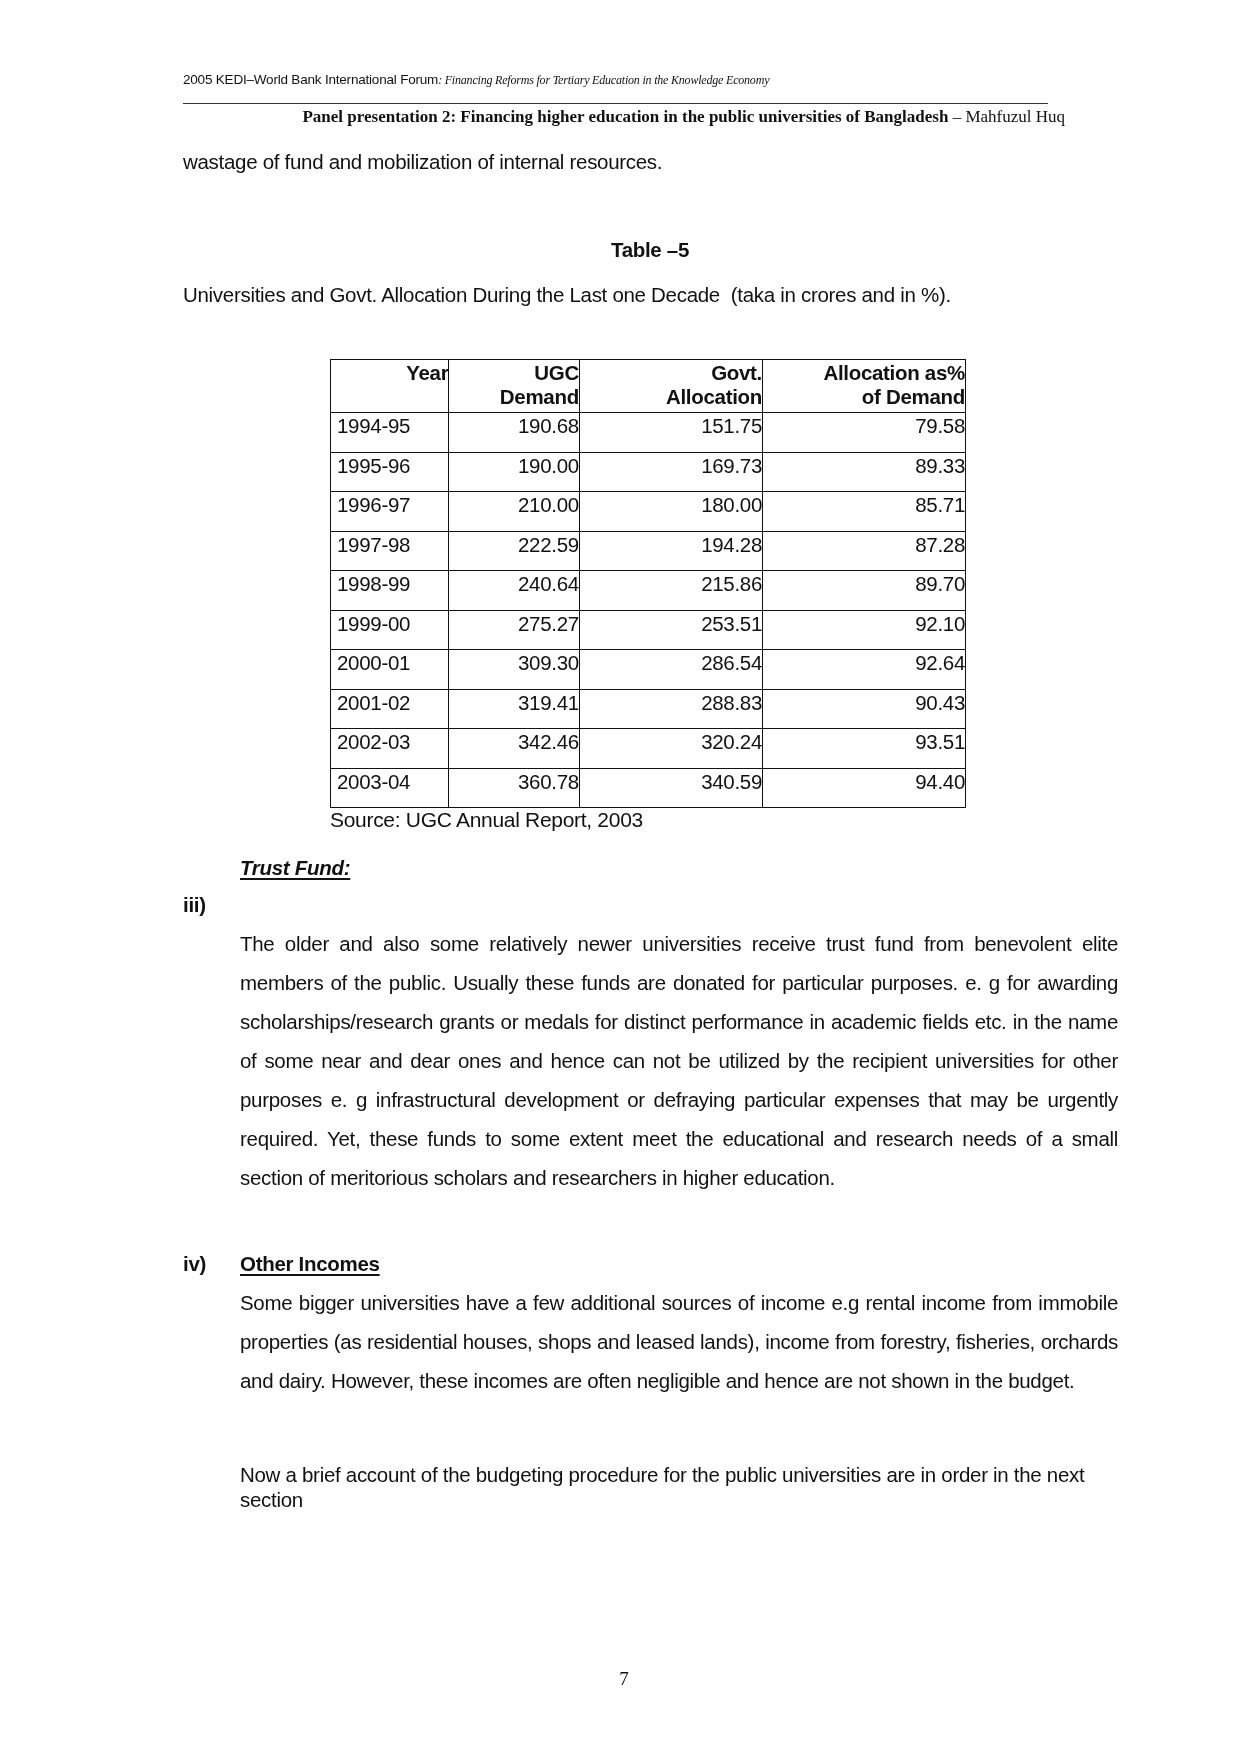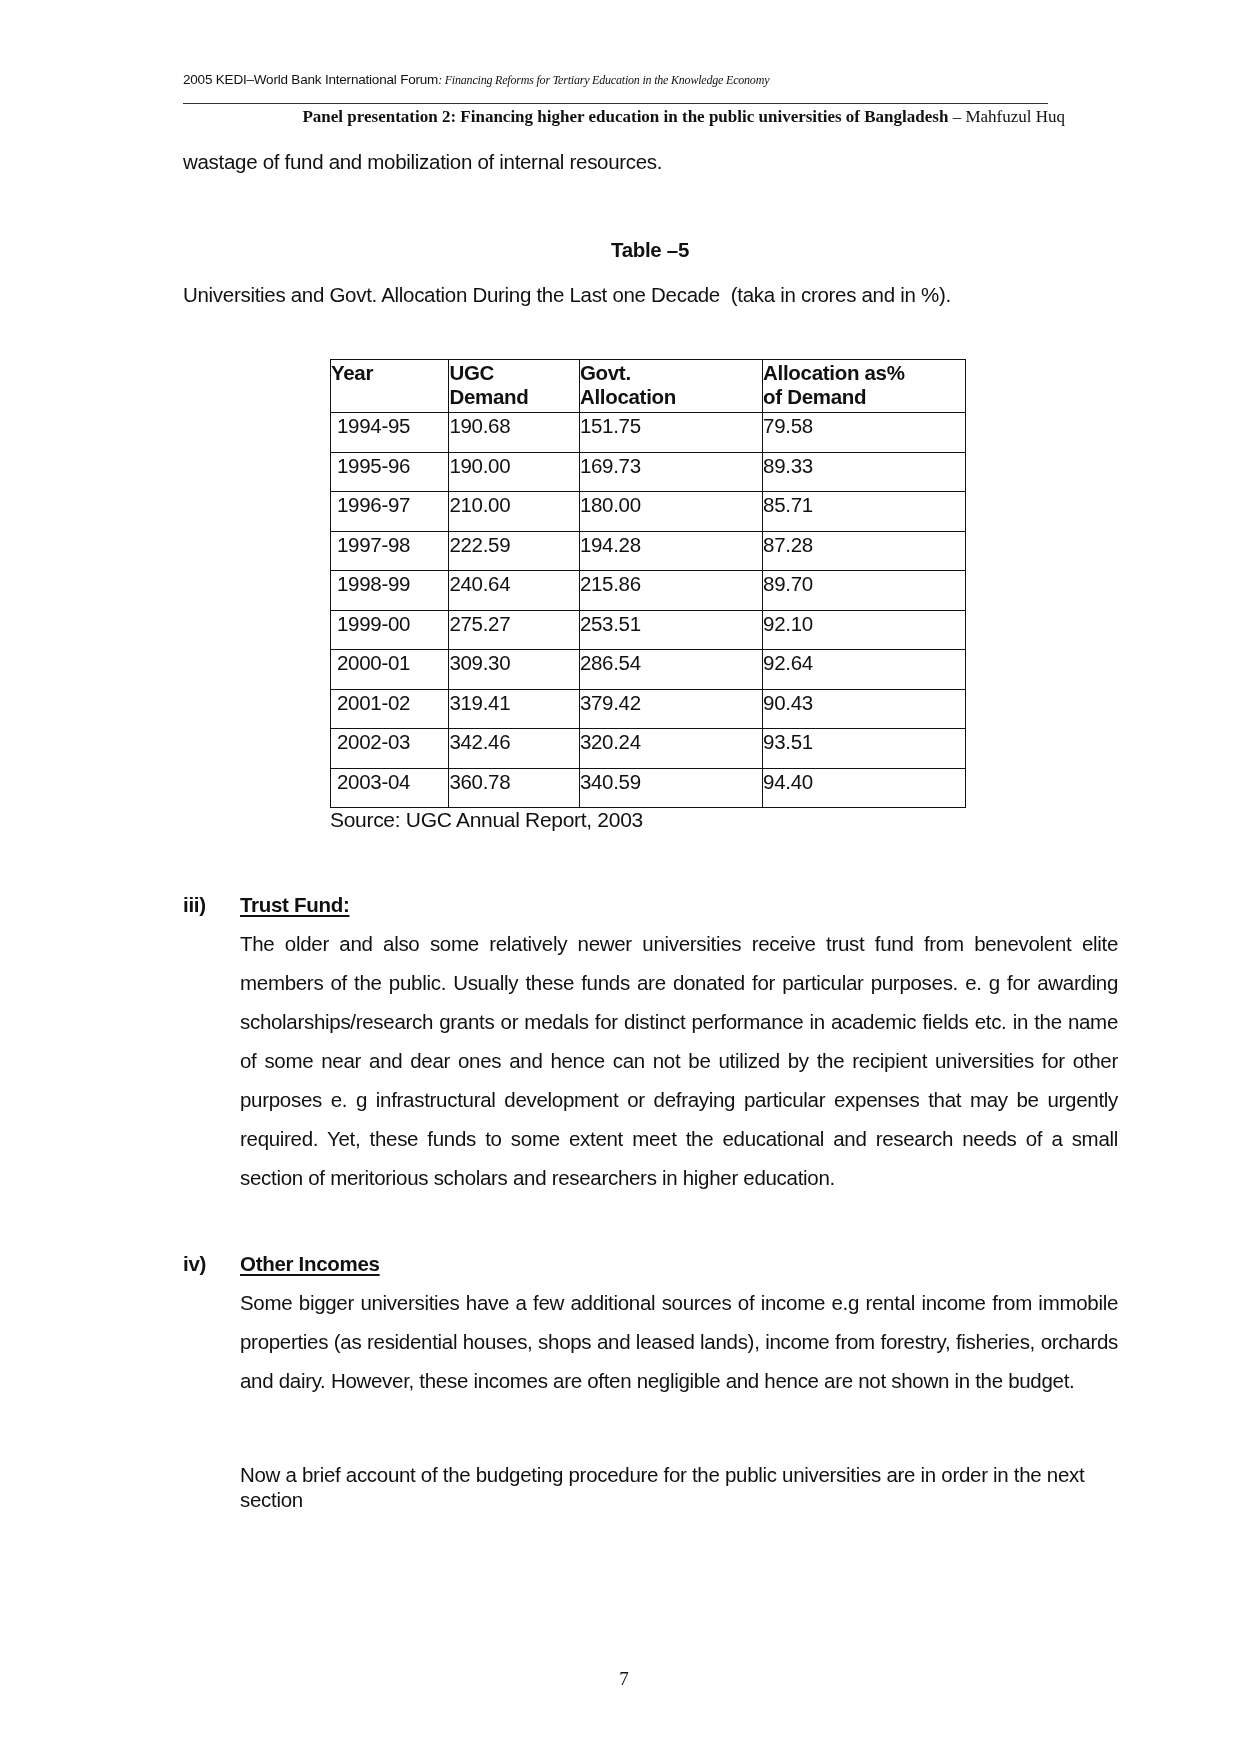--- a/index.html
+++ b/index.html
@@ -9,21 +9,21 @@
   .hdr-top .it { font-family: "Liberation Serif", serif; font-style: italic; font-size: 12px; }
   .hdr-rule { position: absolute; left: 183px; top: 103px; width: 865px; border-top: 1px solid #333; }
   .hdr-sub { position: absolute; right: 175px; top: 107px; font-family: "Liberation Serif", serif; font-size: 17px; white-space: nowrap; }
   .hdr-sub b { font-weight: bold; }
   .body-text { font-family: "Liberation Sans", sans-serif; font-size: 20.5px; letter-spacing: -0.3px; }
   .p-first { position: absolute; left: 183px; top: 150px; }
   .table-title { position: absolute; left: 0; width: 1300px; text-align: center; top: 238px; font-weight: bold; }
   .caption { position: absolute; left: 183px; width: 935px; top: 275px; line-height: 39px; text-align: justify; }
   .caption .l1 { text-align-last: justify; }
   table.data { position: absolute; left: 330px; top: 359px; width: 636px; border-collapse: collapse; font-family: "Liberation Sans", sans-serif; font-size: 20.5px; letter-spacing: -0.3px; }
-  table.data th, table.data td { border: 1.3px solid #111; text-align: left; padding: 0; }
+  table.data th, table.data td { border: 1.3px solid #111; text-align: right; padding: 0; }
   table.data th { font-weight: bold; line-height: 24px; height: 51px; vertical-align: top; padding-top: 1px; }
   table.data td { height: 38.5px; vertical-align: top; line-height: 26px; }
   table.data td.yr { text-align: left; padding-left: 6px; }
   .col1 { width: 118px; } .col2 { width: 130px; } .col3 { width: 183px; } .col4 { width: 203px; margin-top: 32px; }
   .source { position: absolute; left: 330px; top: 808px; font-size: 21px; }
   .sec-num { position: absolute; left: 183px; font-weight: bold; }
   .sec-title { position: absolute; left: 240px; font-weight: bold; text-decoration: underline; text-underline-offset: 3px; }
   .para { position: absolute; left: 240px; width: 878px; line-height: 39px; text-align: justify; }
   .para-tight { position: absolute; left: 240px; width: 878px; line-height: 25px; }
   .page-num { position: absolute; left: 0; width: 1248px; text-align: center; top: 1668px; font-family: "Liberation Serif", serif; font-size: 19px; }
@@ -108,42 +108,42 @@
         </tr>
         <tr>
           <td class="yr">2000-01</td>
           <td>309.30</td>
           <td>286.54</td>
           <td>92.64</td>
         </tr>
         <tr>
           <td class="yr">2001-02</td>
           <td>319.41</td>
-          <td>379.42</td>
+          <td>288.83</td>
           <td>90.43</td>
         </tr>
         <tr>
           <td class="yr">2002-03</td>
           <td>342.46</td>
           <td>320.24</td>
           <td>93.51</td>
         </tr>
         <tr>
           <td class="yr">2003-04</td>
           <td>360.78</td>
           <td>340.59</td>
           <td>94.40</td>
         </tr>
       </tbody>
   </table>
 
   <div class="body-text source">Source: UGC Annual Report, 2003</div>
 
   <div class="body-text sec-num" style="top:893px;">iii)</div>
-  <div class="body-text sec-title" style="top:893px;">Trust Fund:</div>
+  <div class="body-text sec-title" style="top:856px;font-style:italic;">Trust Fund:</div>
   <div class="body-text para" style="top:924px;">The older and also some relatively newer universities receive trust fund from benevolent elite members of the public. Usually these funds are donated for particular purposes. e. g for awarding scholarships/research grants or medals for distinct performance in academic fields  etc. in the name of some near and dear ones and hence can not be utilized by the recipient universities for other purposes e. g infrastructural development or defraying particular expenses that may be urgently required. Yet, these funds to some extent meet the educational and research needs of a small section of meritorious scholars and researchers in higher education.</div>
 
   <div class="body-text sec-num" style="top:1252px;">iv)</div>
   <div class="body-text sec-title" style="top:1252px;text-align:right;">Other Incomes</div>
   <div class="body-text para" style="top:1283px;">Some bigger universities have a few additional sources of income e.g rental income from immobile properties (as residential houses, shops and leased lands), income from forestry, fisheries, orchards and dairy. However, these incomes are often negligible and hence are not shown in the budget.</div>
 
   <div class="body-text para-tight" style="top:1462px;">Now a brief account of the budgeting procedure for the public universities are in order in the next section</div>
 
   <div class="page-num">7</div>
 </div>

